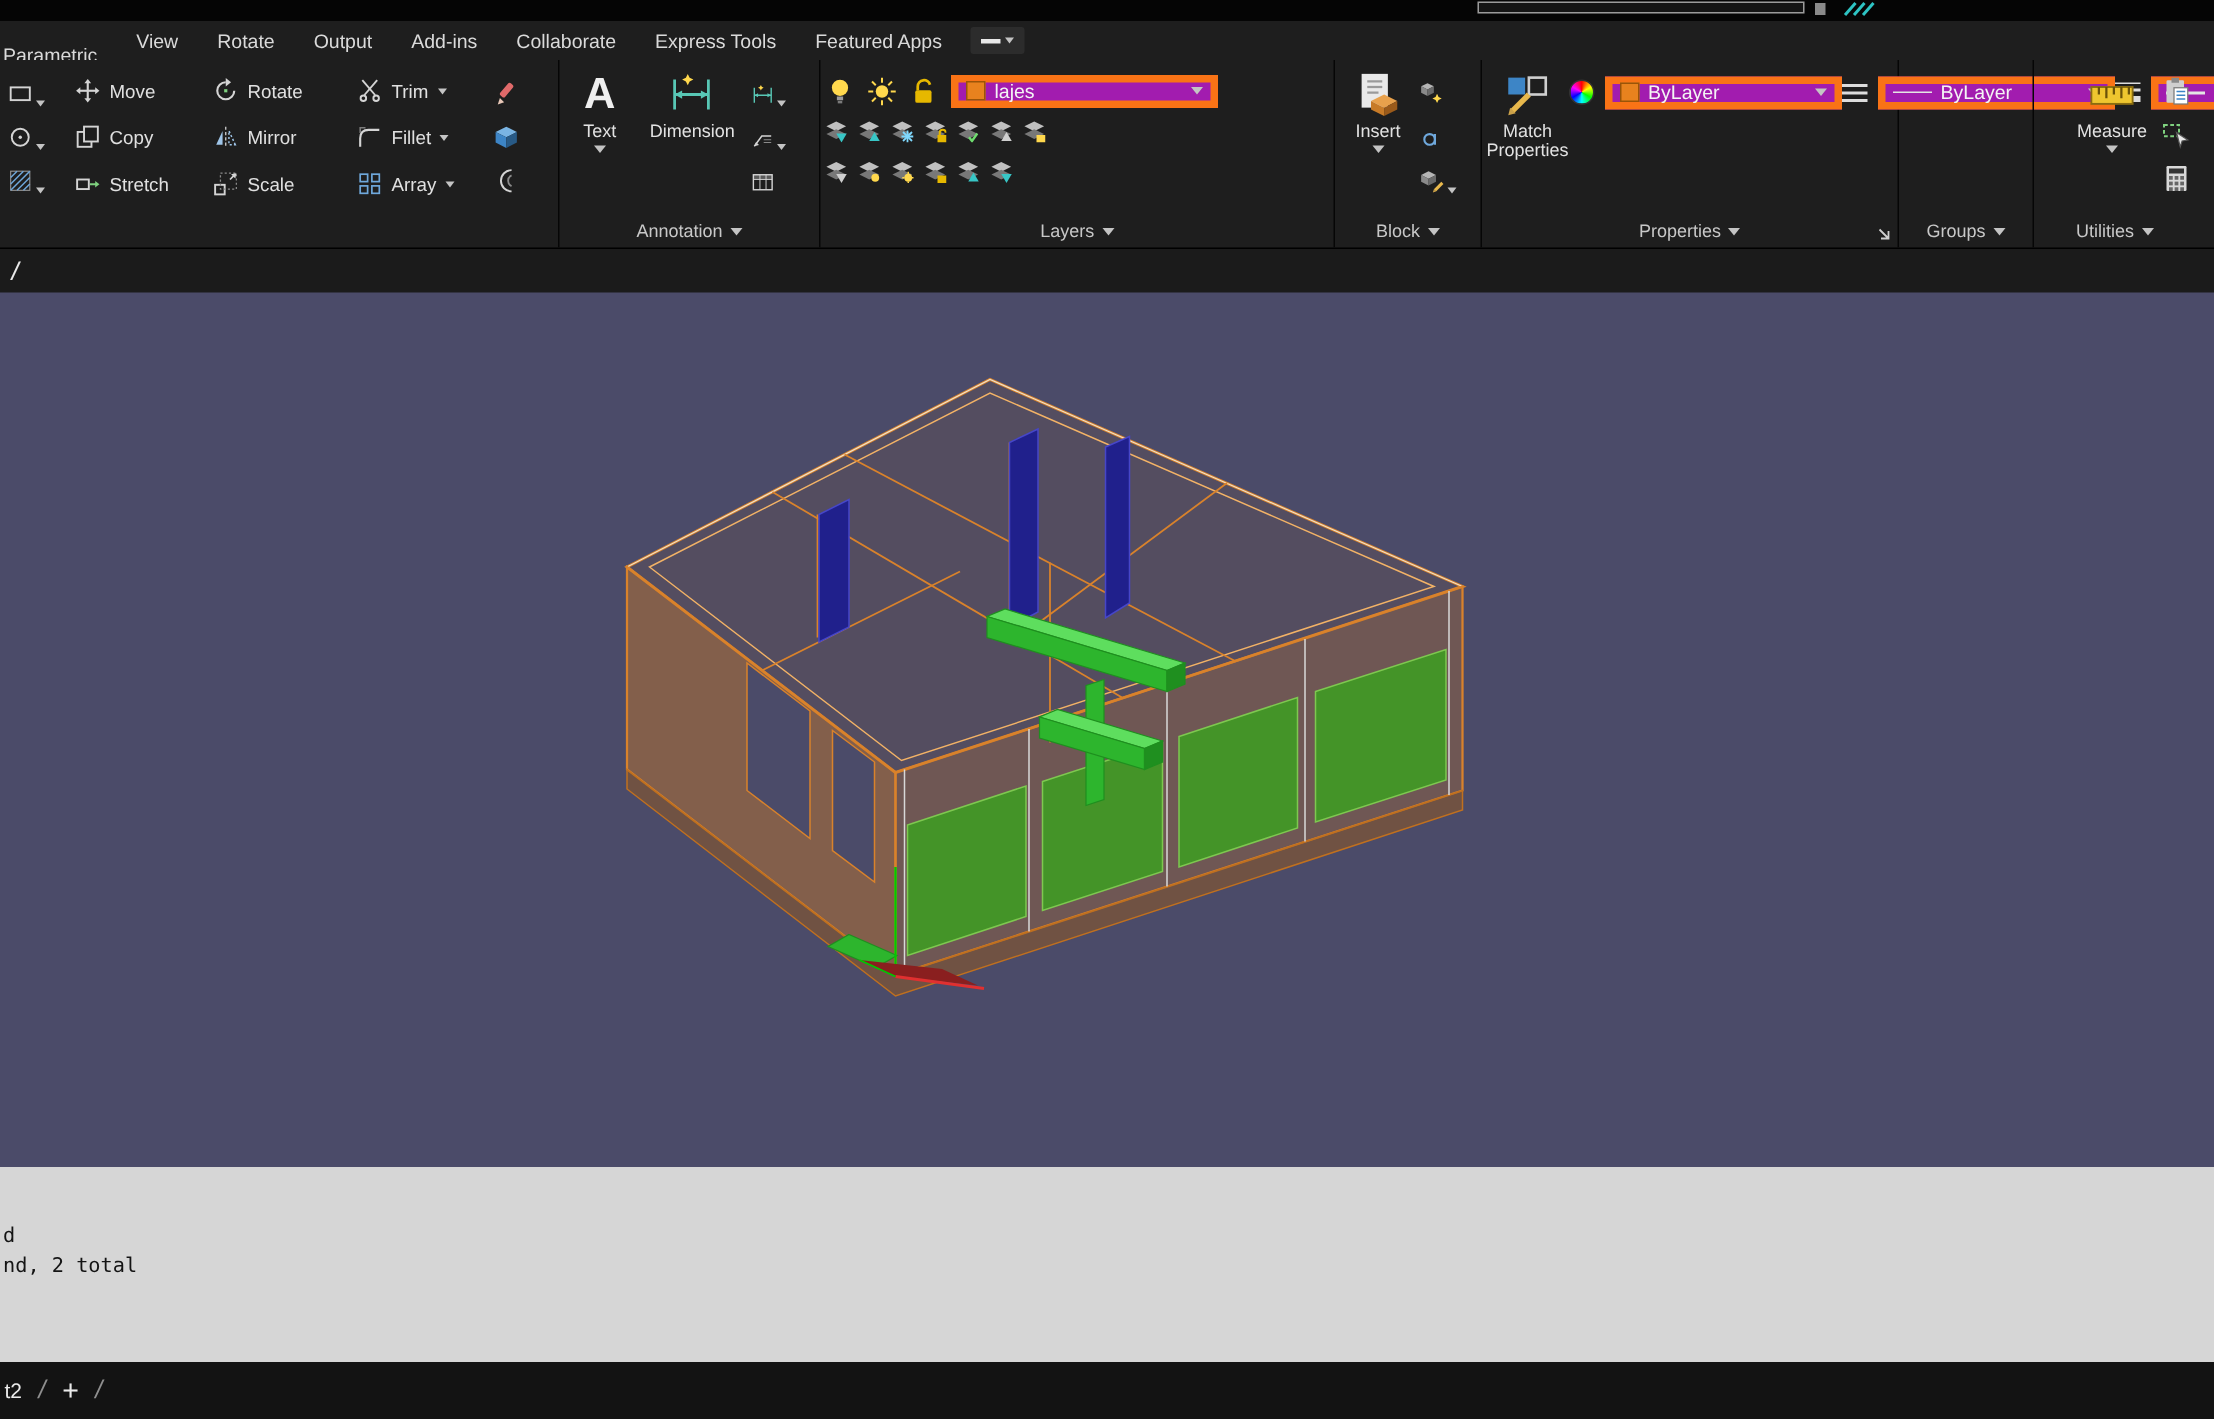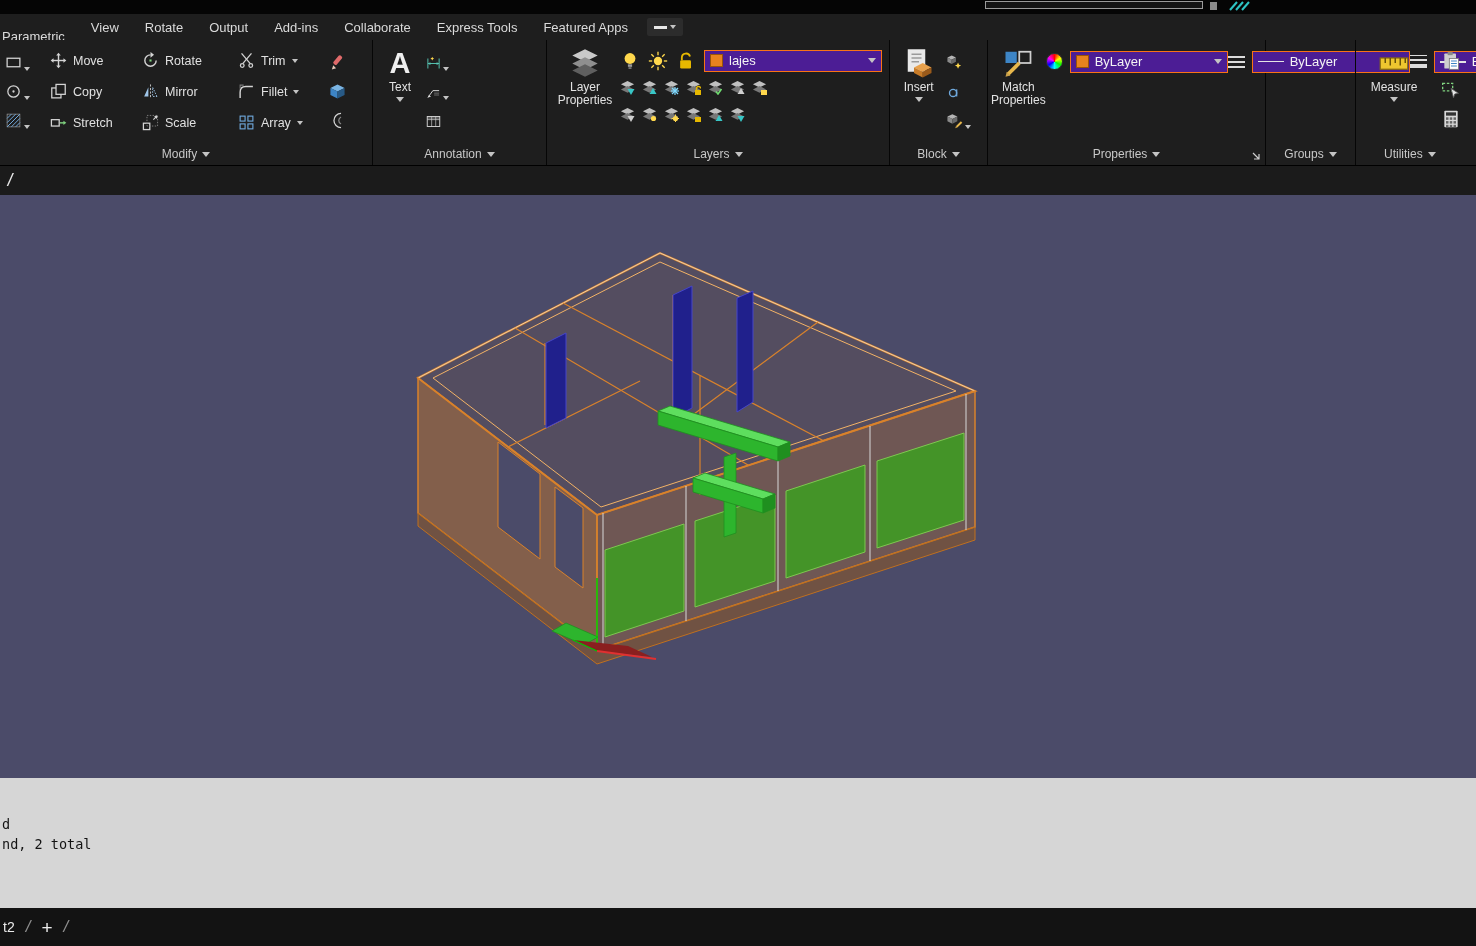--- a/index.html
+++ b/index.html
@@ -33,21 +33,21 @@
   .minibtn { display:flex; align-items:flex-end; gap:2px; height:20px; }
 
   .toolgrid { display:grid; grid-template-columns:92px 96px 92px; grid-auto-rows:31px; align-items:center; padding-top:2px;text-align:center; }
   .tool { display:flex; align-items:center; gap:6px; padding:0 3px; color:#e0e0e0; font-size:12.5px; cursor:default; }
 
   .ic15 { width:15px; height:15px; } .ic17 { width:17px; height:17px; }
   .ic20 { width:20px; height:20px; } .ic30 { width:30px; height:30px; }
 
   .bigA { font-size:29px; font-weight:bold; color:#efefef; line-height:30px; }
 
-  .combo { height:22px; background:#4c1d95; border:1px solid #f97316; display:flex; align-items:center; gap:6px; padding:0 5px; color:#f4f4f4; font-size:13px;text-align:right; }
+  .combo { height:22px; background:#a21caf; border:5px solid #f97316; display:flex; align-items:center; gap:6px; padding:0 5px; color:#f4f4f4; font-size:13px;text-align:right; }
   .combo .sw { width:13px; height:13px; background:#E8821E; border:1px solid #9a5408; flex-shrink:0; }
   .combo .endcaret { margin-left:auto; }
   .lineswatch { width:26px; height:1px; background:#e4e4e4; }
   .lineswatch.thick { height:2px; }
 
   .lrow { display:flex; align-items:center; gap:8px; height:27px; }
   .lrow.icons { gap:7px; }
   .prow { display:flex; align-items:center; gap:7px; height:31px; }
 
   .colorwheel { width:17px; height:17px; border-radius:50%; background:conic-gradient(#f00,#ff0,#0f0,#0ff,#00f,#f0f,#f00); border:1px solid #333; }
@@ -440,33 +440,35 @@
                 <use href="#s-cube"></use>
               </svg>
             </div>
           <div class="minibtn">
               <svg class="ic17">
                 <use href="#s-offset"></use>
               </svg>
             </div>
         </div>
       </div>
-      <div class="plabel">
-          <span>Modify</span>
-          <span class="caret"></span>
-        </div>
     </div>
 
     <div class="panel" style="width:174px">
       <div class="pbody">
         <div class="bigbtn" style="width:48px">
           <div class="bigA">A</div>
           <span>Text</span>
           <span class="caret"></span>
         </div>
+        <div class="bigbtn" style="width:76px">
+          <svg class="ic30">
+              <use href="#s-dim"></use>
+            </svg>
+          <span>Dimension</span>
+        </div>
         <div class="minicol" style="width:44px">
           <div class="minibtn">
               <svg class="ic15">
                 <use href="#s-dim"></use>
               </svg>
               <span class="caret sm"></span>
             </div>
           <div class="minibtn">
               <svg class="ic15">
                 <use href="#s-leader"></use>
@@ -481,26 +483,20 @@
         </div>
       </div>
       <div class="plabel">
           <span>Annotation</span>
           <span class="caret"></span>
         </div>
     </div>
 
     <div class="panel" style="width:343px">
       <div class="pbody">
-        <div class="bigbtn" style="width:70px">
-          <svg class="ic30">
-              <use href="#s-layers"></use>
-            </svg>
-          <span>Layer Properties</span>
-        </div>
         <div style="display:flex;flex-direction:column;padding-top:4px">
           <div class="lrow">
             <svg class="ic20">
                 <use href="#s-bulb"></use>
               </svg>
             <svg class="ic20">
                 <use href="#s-sun"></use>
               </svg>
             <svg class="ic20">
                 <use href="#s-lock"></use>
@@ -675,21 +671,21 @@
 
     <div class="panel" style="width:90px">
       <div class="plabel">
           <span>Groups</span>
           <span class="caret"></span>
         </div>
     </div>
 
     <div class="panel" style="flex:1;border-right:none">
       <div class="pbody">
-        <div class="bigbtn" style="width:62px;margin-left:4px">
+        <div class="bigbtn" style="width:62px;margin-left:18px">
           <svg class="ic30">
               <use href="#s-ruler"></use>
             </svg>
           <span>Measure</span>
           <span class="caret"></span>
         </div>
         <div class="minicol" style="margin-left:auto;width:34px">
           <div class="minibtn">
               <svg class="ic20">
                 <use href="#s-paste"></use>

